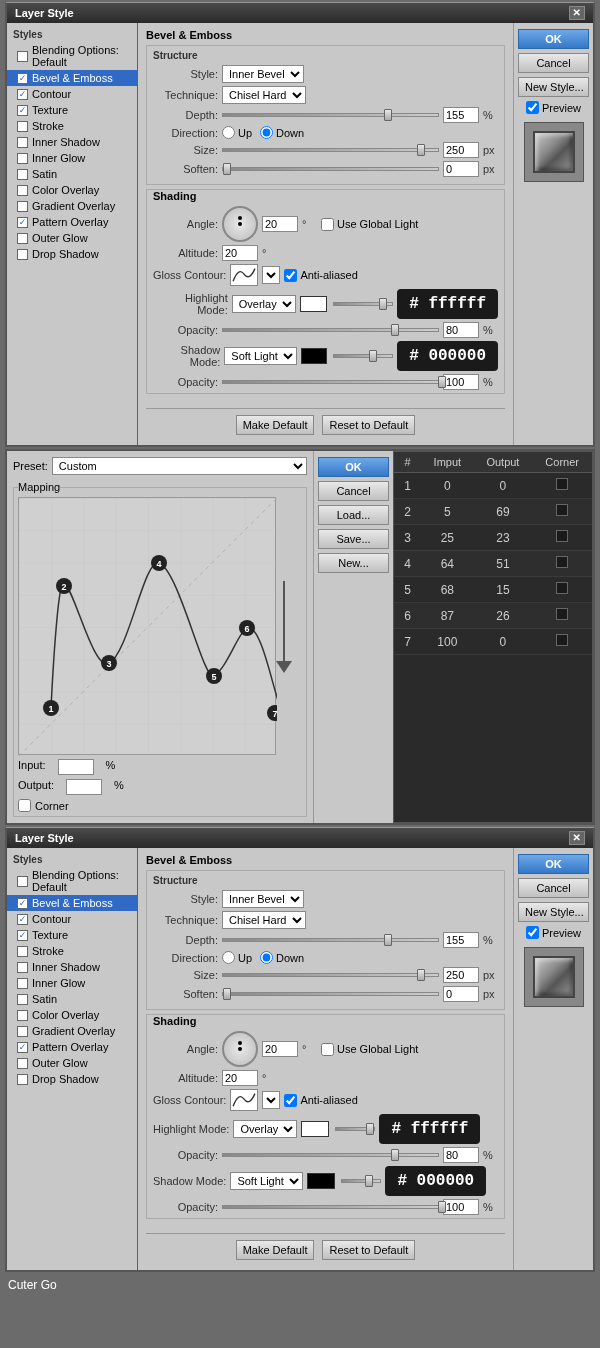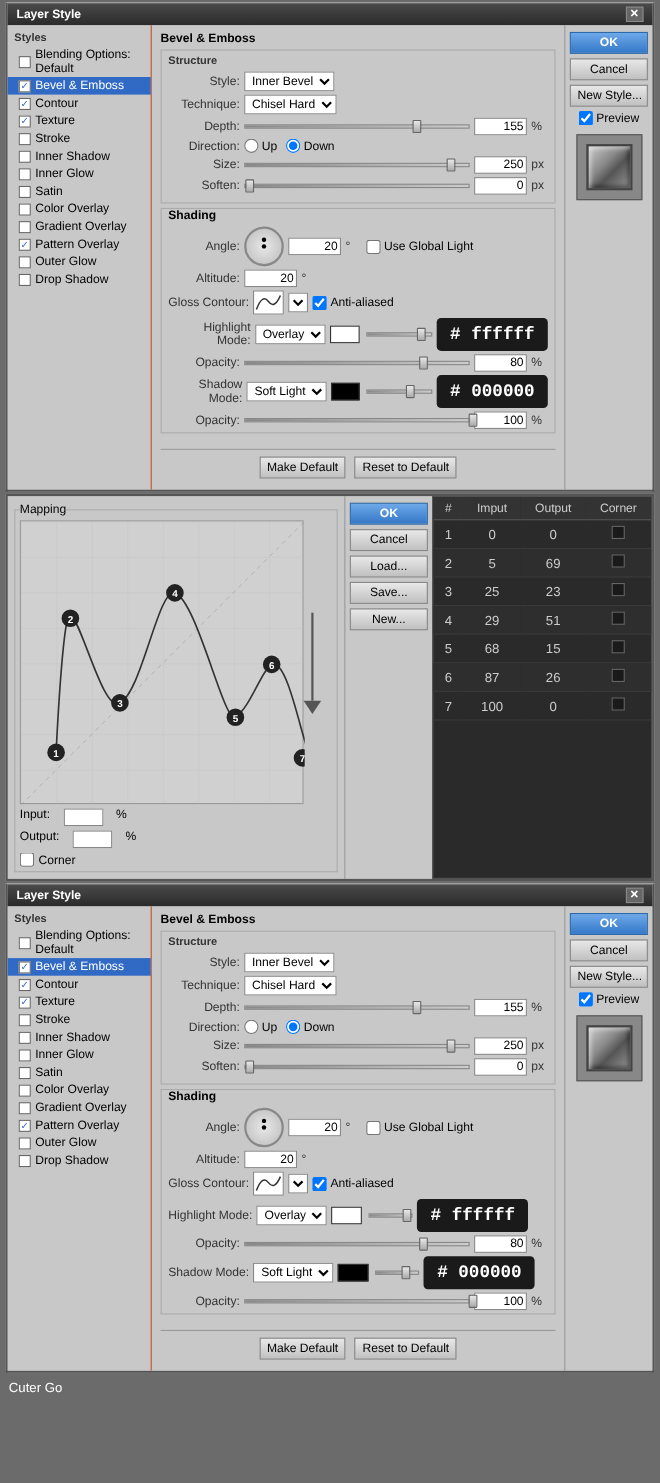--- a/index.html
+++ b/index.html
@@ -135,26 +135,26 @@
 
     .form-select {
       background: white;
       border: 1px solid #888;
       padding: 1px 2px;
       font-size: 11px;
       height: 18px;
     }
 
     .form-input-num {
-      width: 48px;
+      width: 36px;
       height: 16px;
       border: 1px solid #888;
       background: white;
       font-size: 11px;
-      text-align: right;
+      text-align: left;
       padding: 0 2px;
     }
 
     .slider-track {
       height: 4px;
       background: linear-gradient(to right, #888, #ccc);
       border: 1px solid #888;
       flex: 1;
       position: relative;
       border-radius: 0;
@@ -672,20 +672,26 @@
         <div class="preview-inner"></div>
       </div>
     </div>
   </div>
 </div>
 
 <div class="curve-panel">
   <div class="curve-panel-body">
 
     <div class="curve-left">
+      <div class="preset-row">
+        <span>Preset:</span>
+        <select class="form-select" style="flex:1;">
+          <option>Custom</option>
+        </select>
+      </div>
       <fieldset style="border:1px solid #aaa; padding:4px;">
         <legend>Mapping</legend>
         <div class="mapping-area" style="position:relative; width:258px; height:258px;">
 
           <svg width="258" height="258" style="position:absolute;top:0;left:0;">
 
             <defs>
               <pattern id="grid" width="32.25" height="32.25" patternUnits="userSpaceOnUse">
                 <path d="M 32.25 0 L 0 0 0 32.25" fill="none" stroke="#bbb" stroke-width="0.5"></path>
               </pattern>
@@ -766,21 +772,21 @@
         <td><div class="corner-check"></div></td>
       </tr>
             <tr>
         <td>3</td>
         <td>25</td>
         <td>23</td>
         <td><div class="corner-check"></div></td>
       </tr>
             <tr>
         <td>4</td>
-        <td>29</td>
+        <td>64</td>
         <td>51</td>
         <td><div class="corner-check"></div></td>
       </tr>
             <tr>
         <td>5</td>
         <td>68</td>
         <td>15</td>
         <td><div class="corner-check"></div></td>
       </tr>
             <tr>

